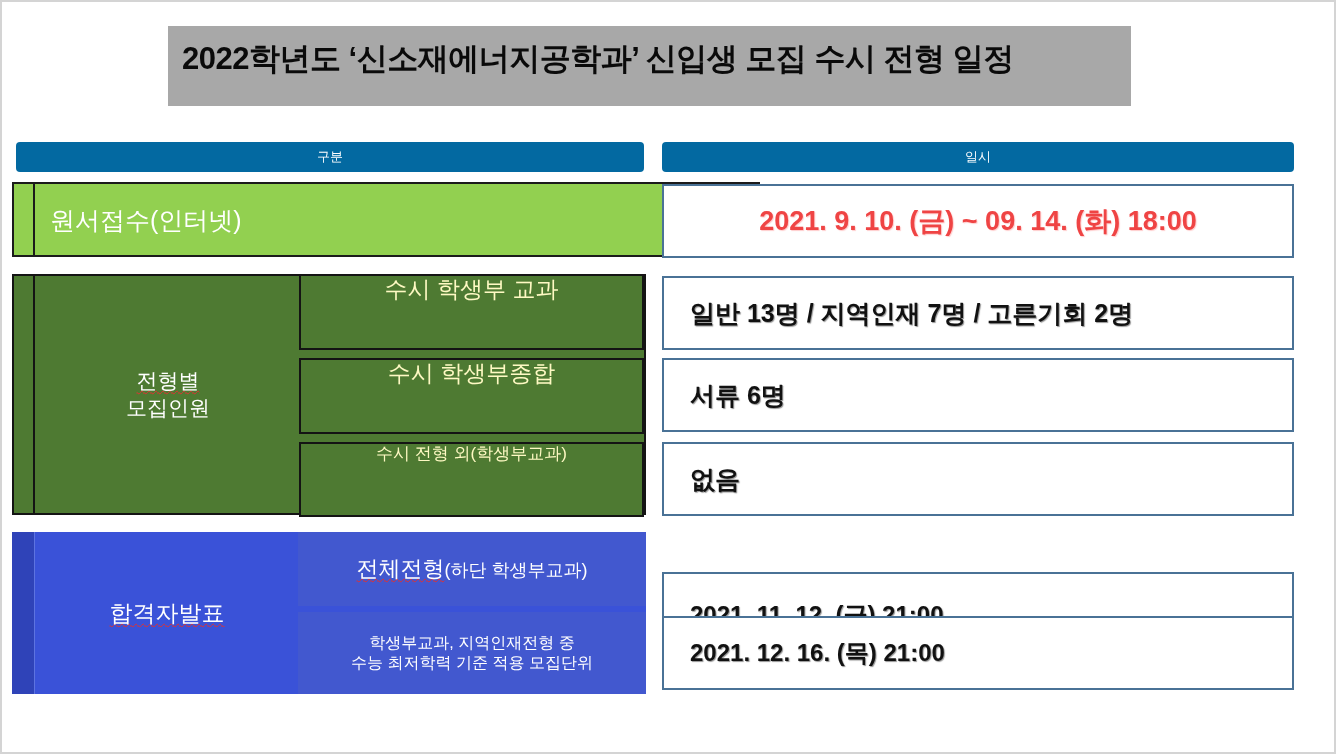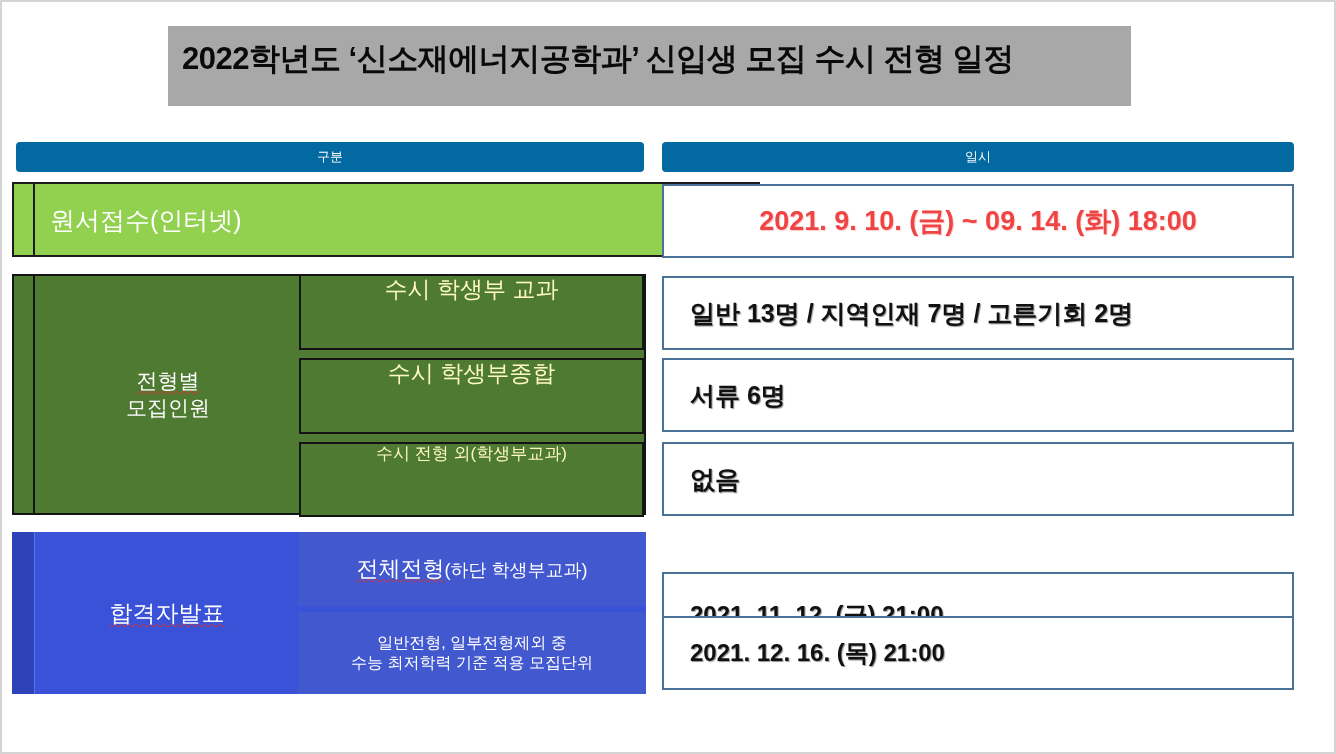--- a/index.html
+++ b/index.html
@@ -294,21 +294,21 @@
     <div class="result-label">
       <span class="sp">합격자발표</span>
     </div>
 
     <div class="bsubcell b1">
       <span><span class="sp">전체전형</span><span class="small">(하단 학생부교과)</span></span>
     </div>
 
     <div class="bsubcell b2">
       <div>
-        <span>일반전형, 일부전형제외 중</span><br>
+        <span>학생부교과, 지역인재전형 중</span><br>
         <span>수능 최저학력 기준 적용 모집단위</span>
       </div>
     </div>
   </div>
 
   <div class="card c5 align-left">
     <span>2021. 11. 12. (금) 21:00</span>
   </div>
   <div class="card c6 align-left">
     <span>2021. 12. 16. (목) 21:00</span>

